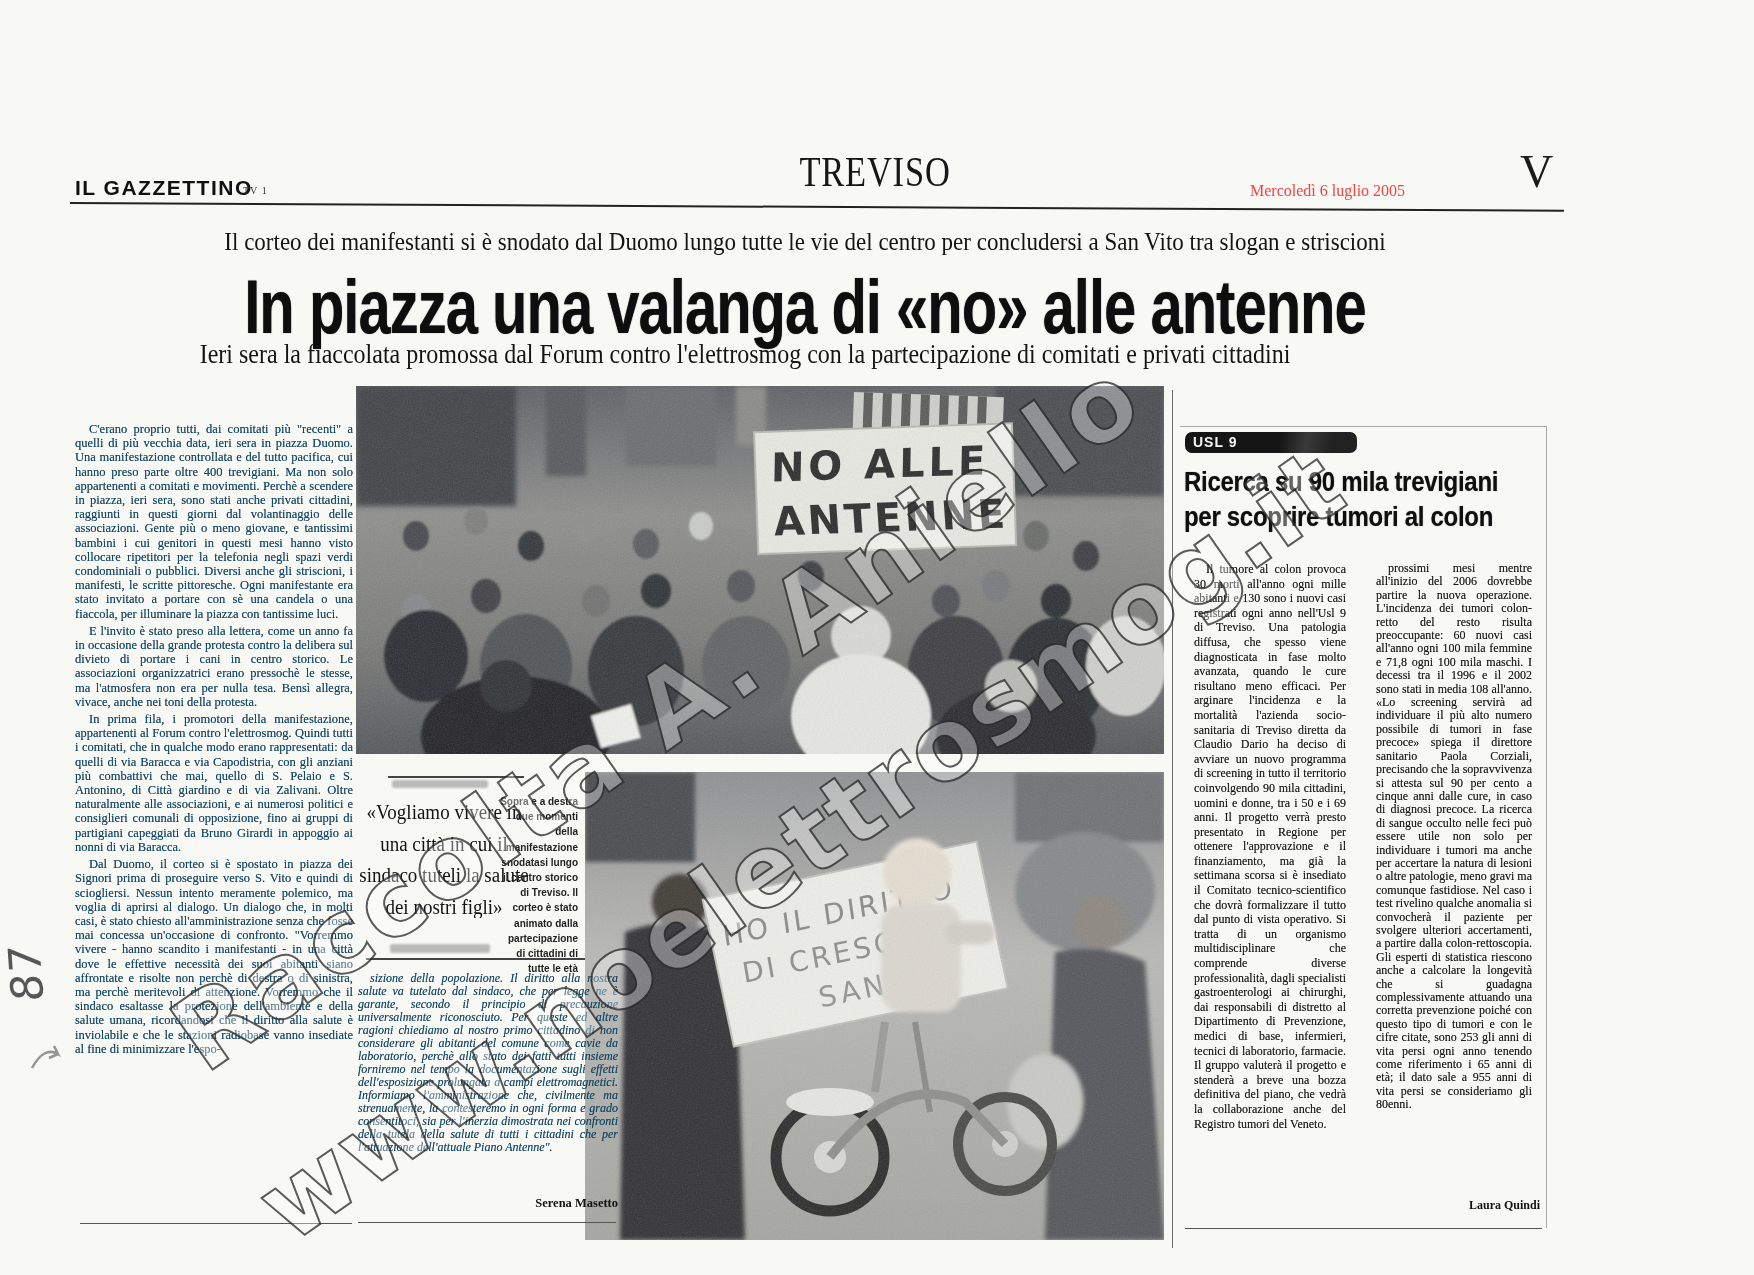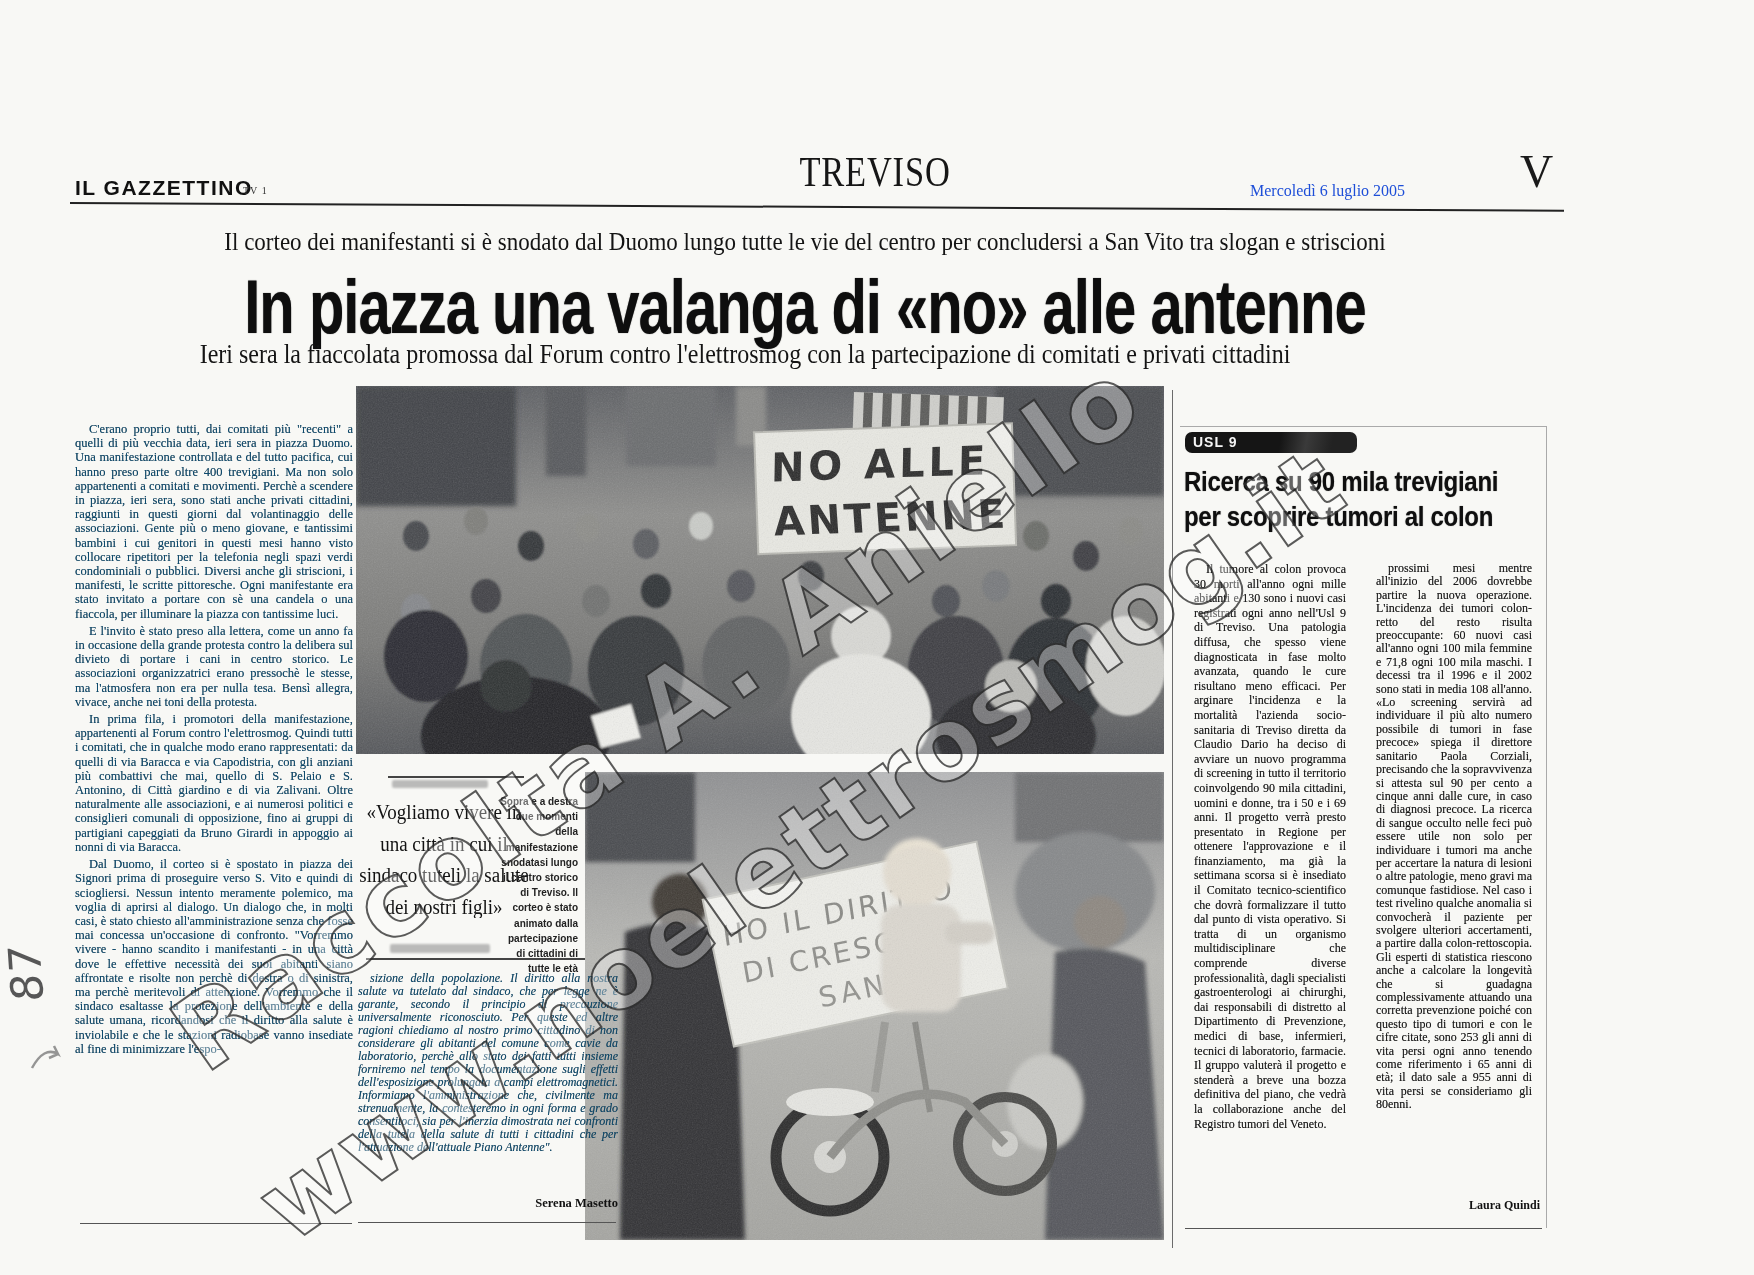--- a/index.html
+++ b/index.html
@@ -6,21 +6,21 @@
   .page{
     position:relative;width:1754px;height:1275px;margin:0 auto;
     background:#f8f8f5;overflow:hidden;color:#1c1c1c;
     font-family:"Liberation Serif",serif;
   }
   .abs{position:absolute;}
   
   .masthead{font-family:Liberation Sans, sans-serif;font-weight:bold;font-size:21px;letter-spacing:1.5px;color:#111;}
   .edition{font-size:10px;letter-spacing:1px;color:#333;}
   .section-title{font-size:42px;letter-spacing:1px;color:#161616;transform:scaleX(.82);transform-origin:center;white-space:nowrap;}
-  .issue-date{font-size:16px;color:#1d4ed8;}
+  .issue-date{font-size:16px;color:#ef4444;}
   .page-letter{font-size:46px;color:#1a1a1a;font-family:"Liberation Serif",serif;}
   .rule{background:#222;}
   .gray-strip{background:#9a9a9a;filter:blur(1px);opacity:.65;border-radius:2px;}
   
   .kicker{font-size:23px;text-align:center;color:#141414;white-space:nowrap;transform:scaleY(1.12);transform-origin:top center;}
   .headline{
     font-family:"Liberation Sans",sans-serif;font-weight:bold;font-size:58px;
     text-align:center;white-space:nowrap;color:#0e0e0e;letter-spacing:-1px;
     transform:scaleY(1.32);transform-origin:top center;
     text-shadow:0 0 1px rgba(0,0,0,.55);

